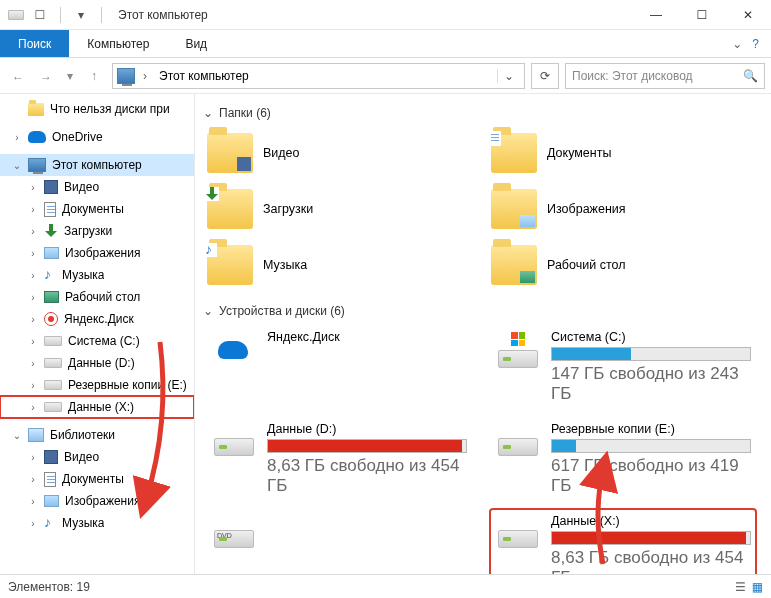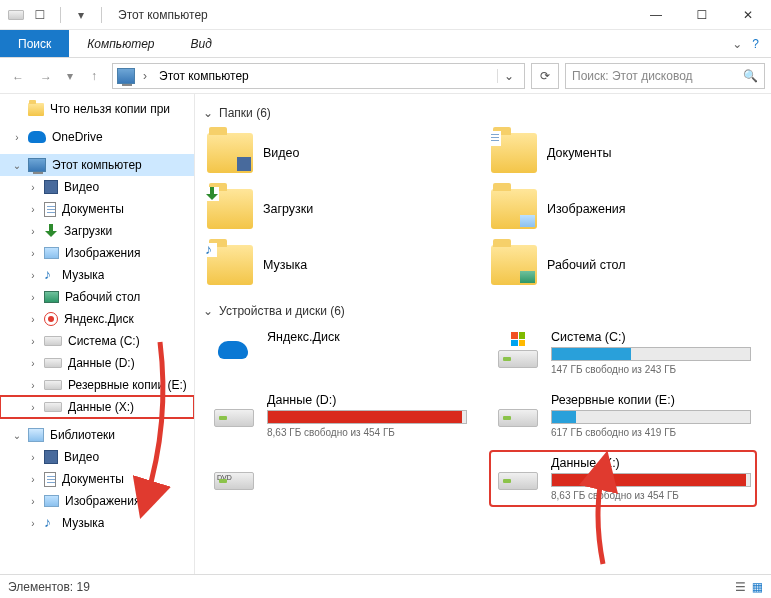--- a/index.html
+++ b/index.html
@@ -10,21 +10,21 @@
 .titlebar .qat { display: flex; gap: 8px; padding: 0 8px; align-items: center; }
 .titlebar .qat-icon { width: 16px; height: 16px; display: flex; align-items: center; justify-content: center; }
 .titlebar .sep { width: 1px; height: 16px; background: #ccc; margin: 0 4px; }
 .titlebar .title { flex: 1; padding-left: 4px; color: #333; }
 .titlebar .winbtns { display: flex; }
 .titlebar .winbtn { width: 46px; height: 30px; display: flex; align-items: center; justify-content: center; color: #333; }
 
 
 .ribbon { height: 28px; display: flex; align-items: stretch; border-bottom: 1px solid #dcdcdc; }
 .ribbon .file-tab { background: #1979ca; color: #fff; padding: 0 18px; display: flex; align-items: center; }
-.ribbon .tab { padding: 0 18px; display: flex; align-items: center; color: #222; font-style: italic; }
+.ribbon .tab { padding: 0 18px; display: flex; align-items: center; color: #222; }
 .ribbon .spacer { flex: 1; }
 .ribbon .help-controls { display: flex; align-items: center; gap: 10px; padding-right: 12px; color: #666; }
 
 
 .addrrow { height: 36px; display: flex; align-items: center; padding: 4px 6px; gap: 6px; border-bottom: 1px solid #e8e8e8; }
 .navbtns { display: flex; gap: 4px; align-items: center; }
 .navbtn { width: 24px; height: 24px; border-radius: 2px; display: flex; align-items: center; justify-content: center; color: #888; }
 .addrbar { flex: 1; height: 26px; border: 1px solid #c8c8c8; display: flex; align-items: center; padding: 0 4px; gap: 6px; }
 .addrbar .pc-icon-small { width: 18px; height: 16px; background: linear-gradient(#6ea6d6,#3a78b6); border: 1px solid #4a7faa; position: relative; }
 .addrbar .pc-icon-small::after { content:""; position:absolute; bottom:-3px; left:4px; width:10px; height:2px; background:#888; }
@@ -59,21 +59,21 @@
 .drive-grid { display: grid; grid-template-columns: 1fr 1fr; gap: 10px 20px; padding: 0 8px; }
 .drive-item { display: flex; align-items: flex-start; gap: 10px; padding: 4px; }
 .drive-item.highlighted { outline: 2.5px solid #e03a2f; border-radius: 2px; }
 .drive-icon { width: 46px; height: 40px; display:flex; align-items:center; justify-content:center; }
 .hdd { width: 40px; height: 18px; background: linear-gradient(#f0f0f0,#cfcfcf); border: 1px solid #bbb; border-radius: 2px; position: relative; margin-top:10px;}
 .hdd::after{ content:""; position:absolute; left:4px; top:6px; width:8px; height:4px; background:#8bc34a; border-radius:1px;}
 .drive-body { flex: 1; }
 .drive-name { font-size: 12.5px; margin-bottom: 3px; }
 .drive-bar { height: 14px; border: 1px solid #b8b8b8; background: #eaeaea; margin-bottom: 3px; position: relative; }
 .drive-fill { height: 100%; }
-.drive-sub { color: #6a6a6a; font-size: 10px; }
+.drive-sub { color: #6a6a6a; font-size: 17px; }
 
 
 .statusbar { height: 24px; border-top: 1px solid #dcdcdc; display: flex; align-items: center; padding: 0 8px; font-size: 12px; color: #444; }
 .statusbar .viewbtns { margin-left: auto; display: flex; gap: 6px; color: #666; }
 
 
 .ic { display:inline-block; }
 .ic-folder-s { width:16px; height:13px; background:linear-gradient(#ffe69a,#f3c548); border-radius:1px; position:relative; }
 .ic-folder-s::before{content:"";position:absolute;top:-3px;left:1px;width:7px;height:4px;background:#f6d06a;border-radius:1px 1px 0 0;}
 .ic-onedrive { width:18px; height:12px; background:#0a78d4; border-radius:6px 7px 4px 4px; }
@@ -152,21 +152,21 @@
   <div class="searchbox">
     <span>Поиск: Этот дисковод</span>
     <span class="sicon">🔍</span>
   </div>
 </div>
 
 <div class="body">
   <div class="sidebar">
     <div class="side-item deep">
       <span class="ic ic-folder-s"></span>
-      <span class="lbl">Что нельзя копии при</span>
+      <span class="lbl">Что нельзя диски при</span>
     </div>
     <div style="height:6px"></div>
     <div class="side-item">
       <span class="exp">›</span>
       <span class="ic ic-onedrive"></span>
       <span class="lbl">OneDrive</span>
     </div>
     <div style="height:6px"></div>
     <div class="side-item sel">
       <span class="exp">⌄</span>

